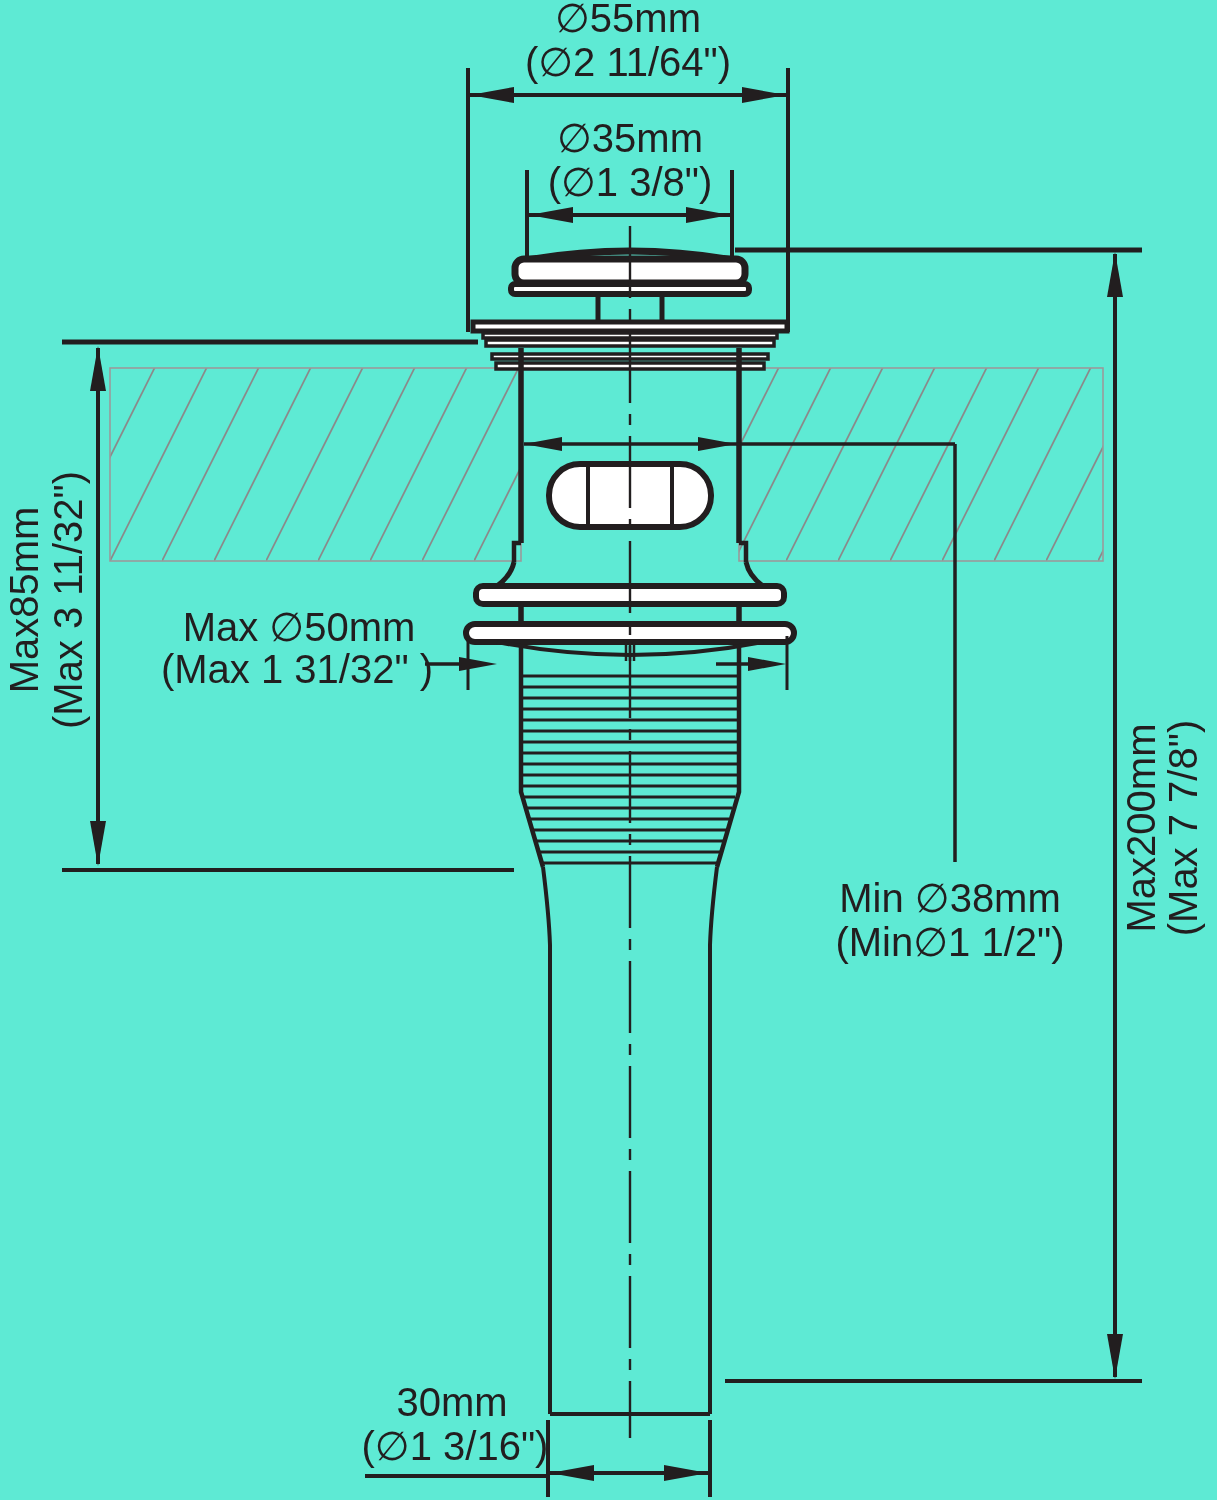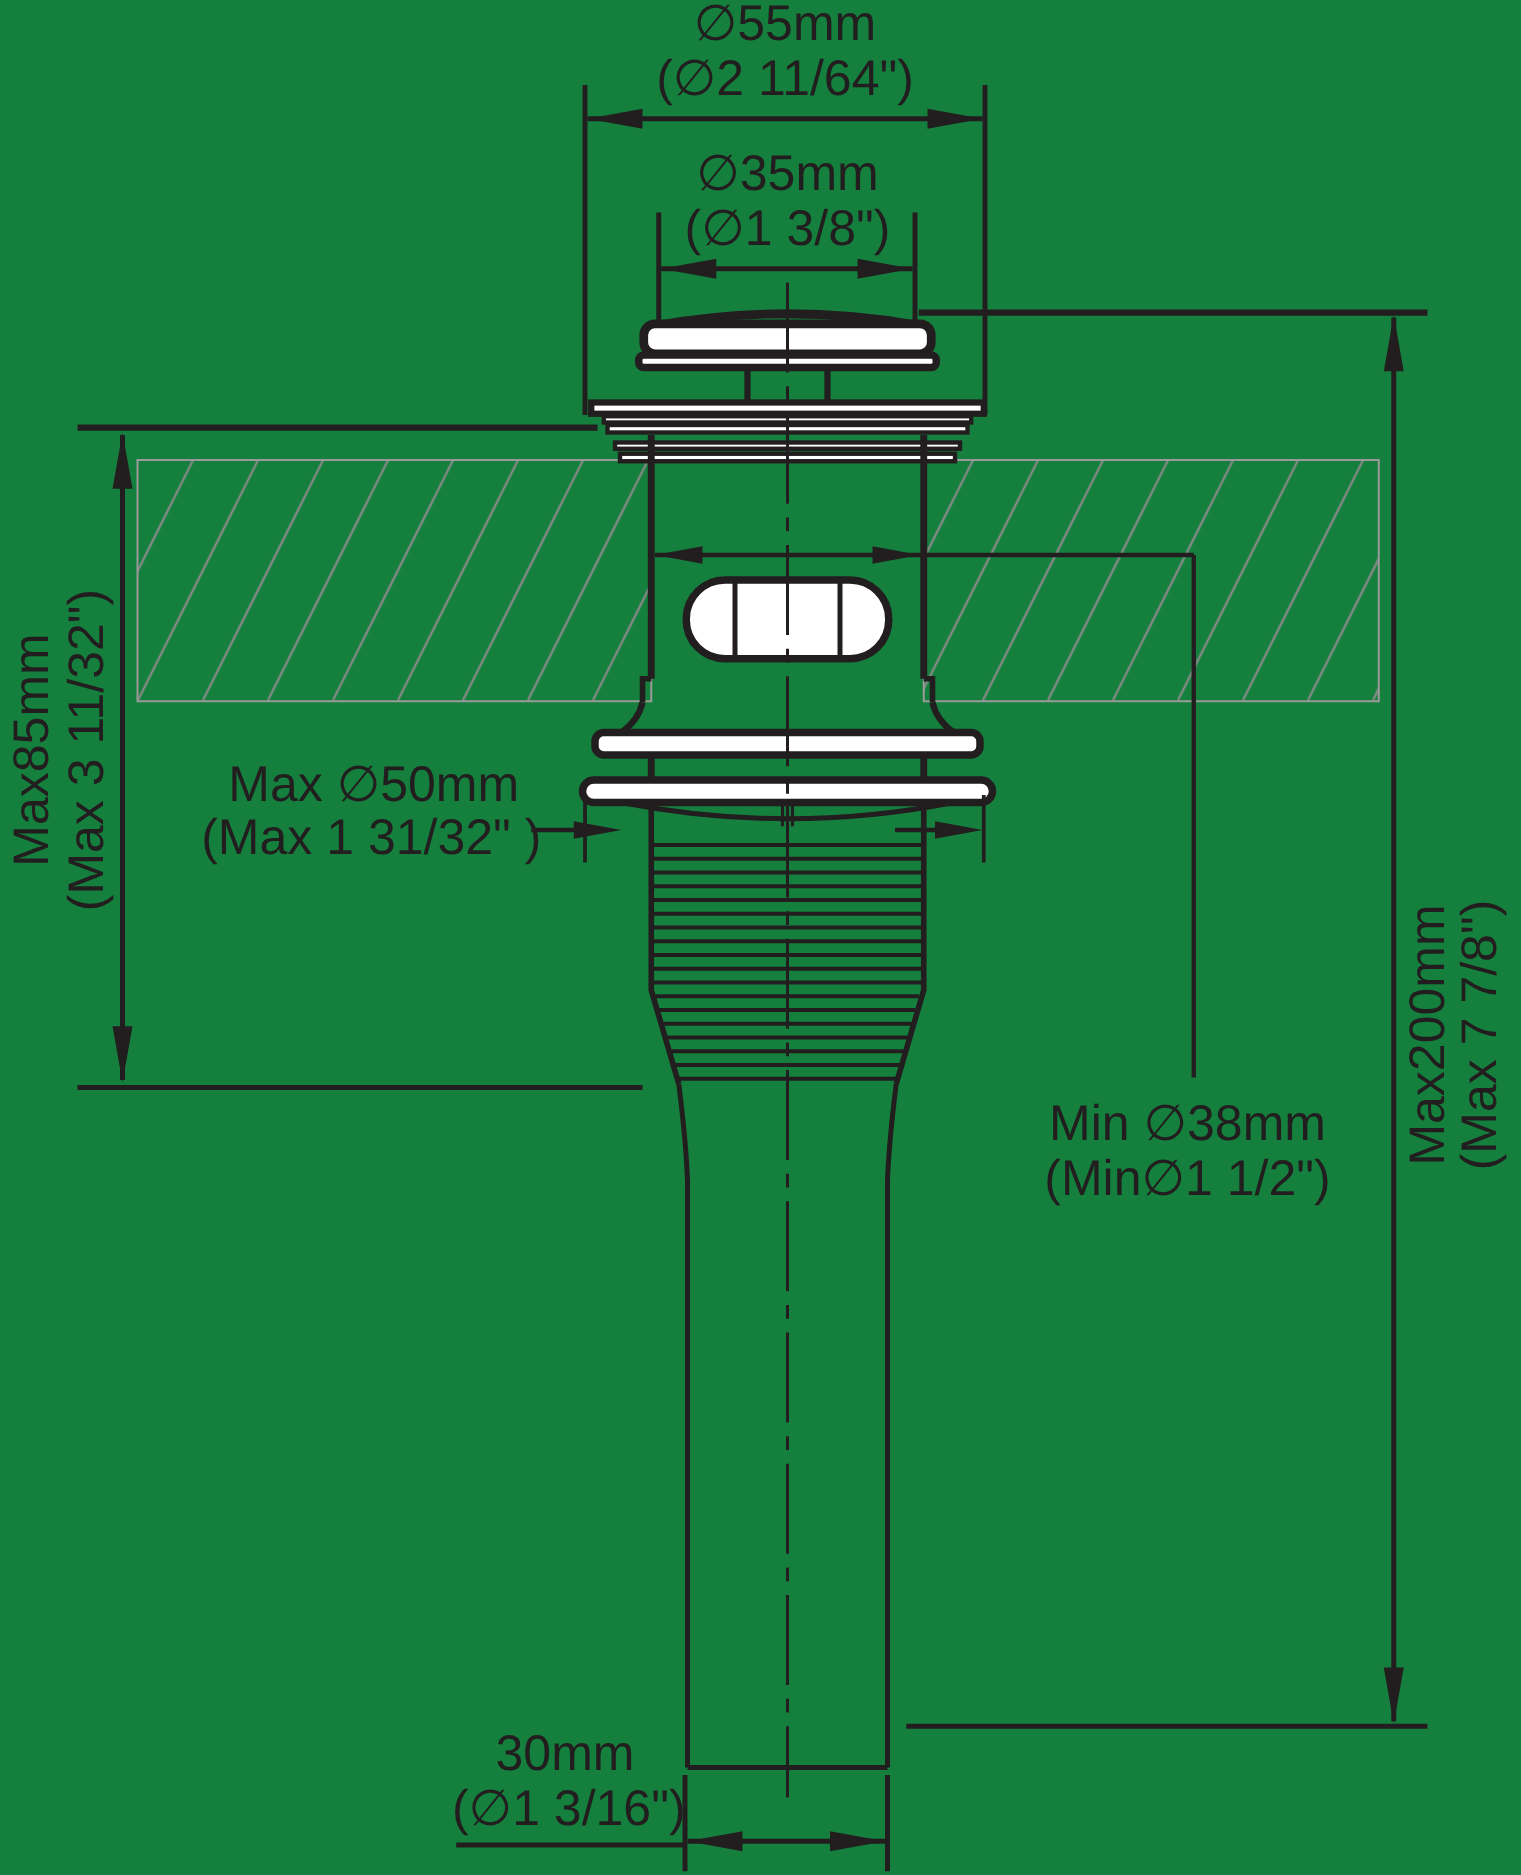--- a/index.html
+++ b/index.html
@@ -1,16 +1,16 @@
 <!DOCTYPE html>
 <html><head>
 <meta charset="utf-8">
 <style>
   html,body{margin:0;padding:0;background:#ffffff;}
-  .stage{width:1217px;height:1500px;position:relative;background:#15803d;margin:0 auto;}
+  .stage{width:1217px;height:1500px;position:relative;background:#5eead4;margin:0 auto;}
   svg{display:block;}
   text{font-family:"Liberation Sans","DejaVu Sans",sans-serif;fill:#221e1f;}
   .dim-text{font-size:40px;}
   .ln{stroke:#221e1f;fill:none;}
   .arrow{fill:#221e1f;stroke:none;}
 </style>
 </head>
 <body>
 
 <div class="stage">

